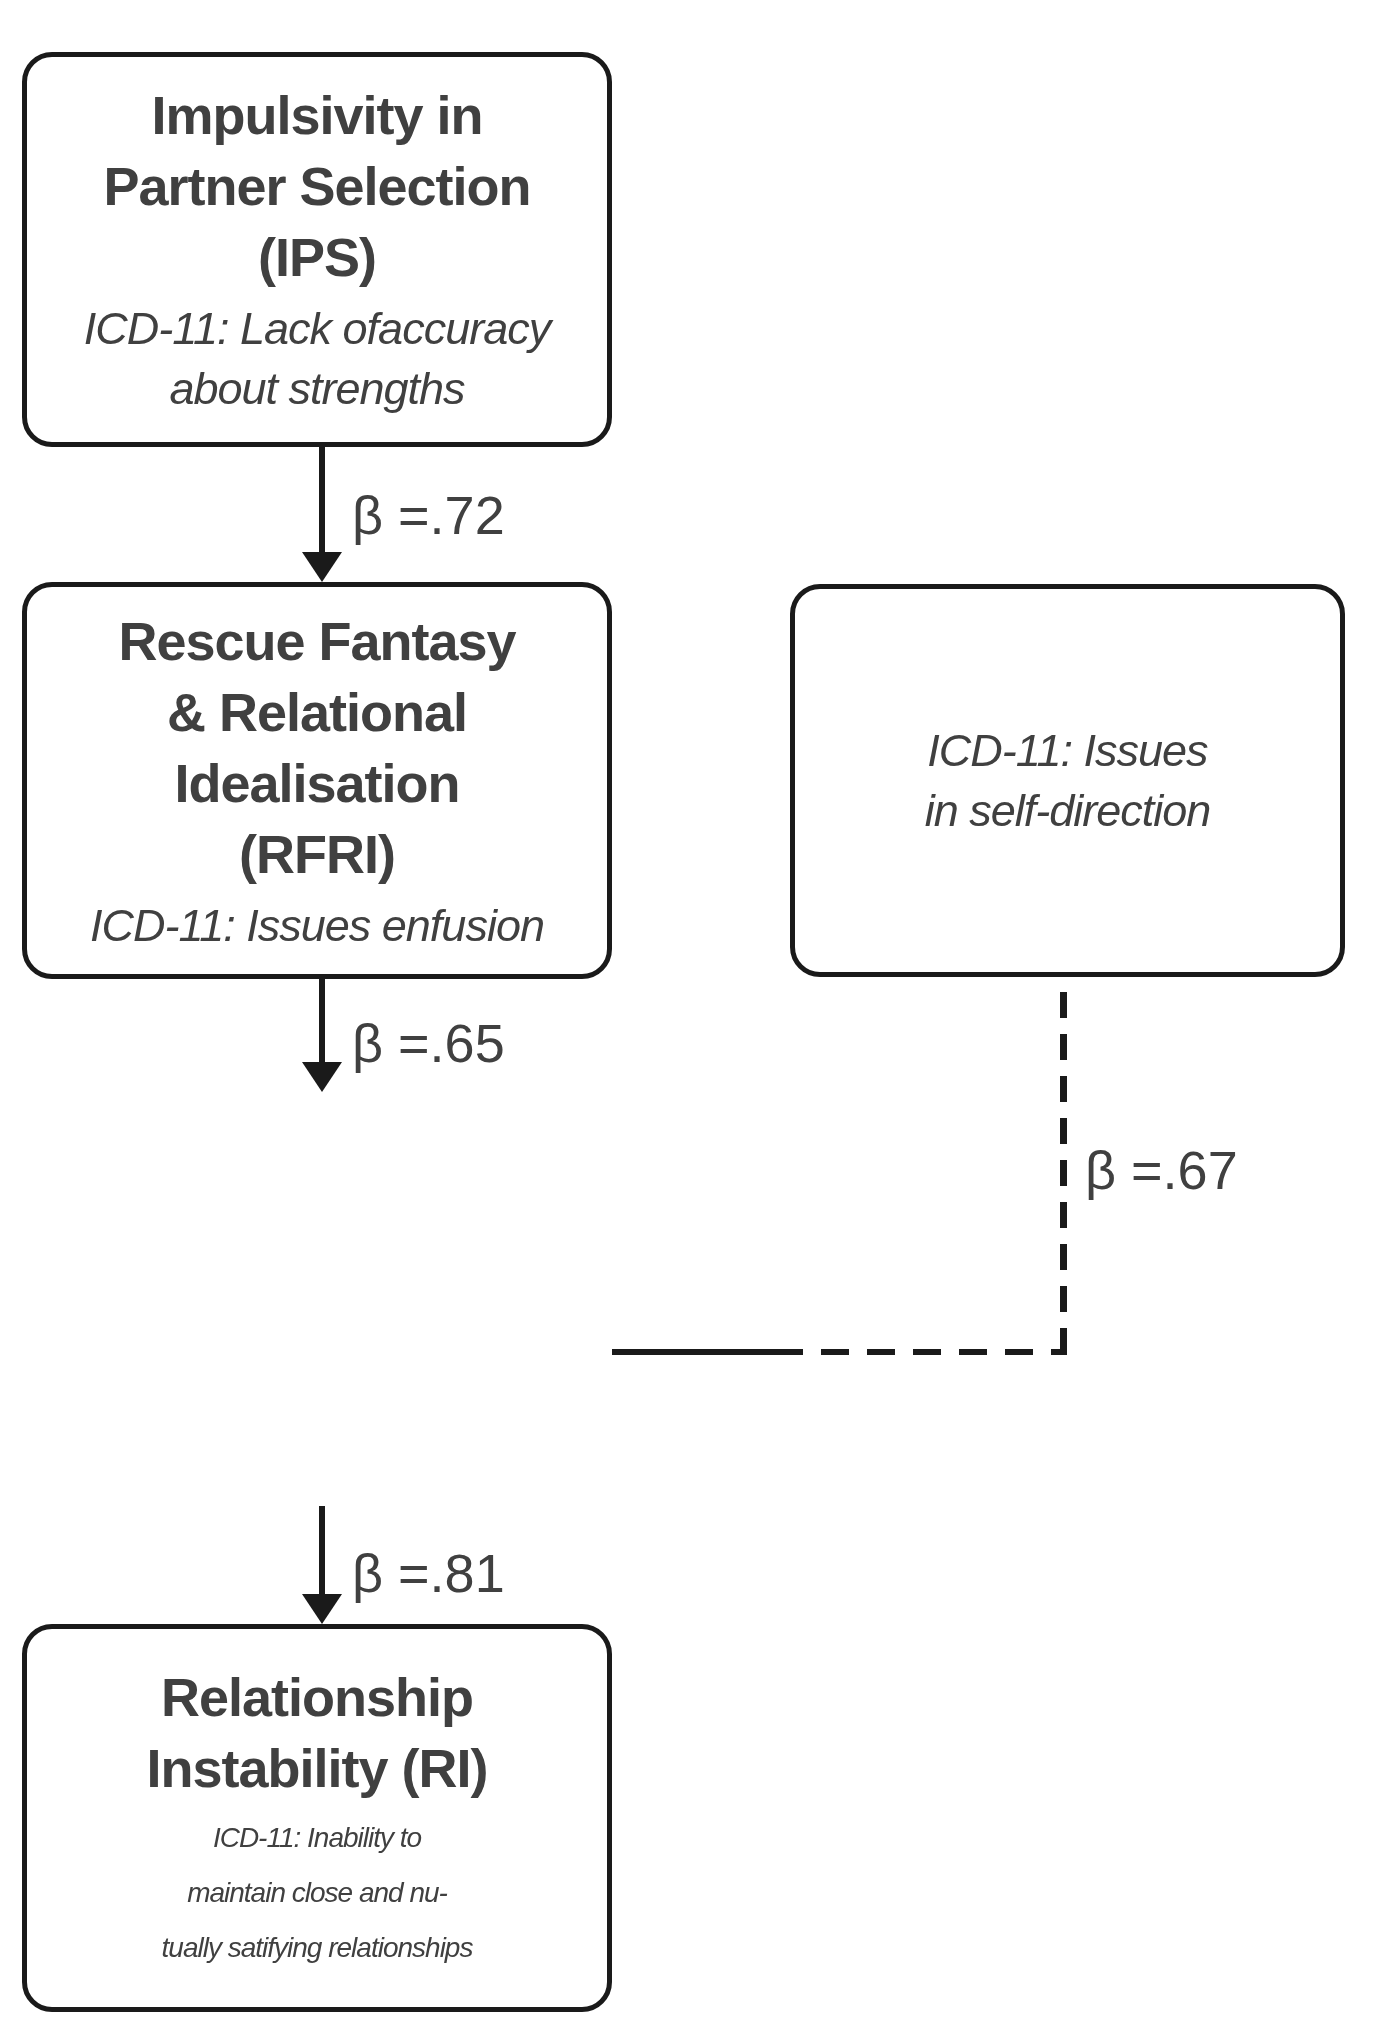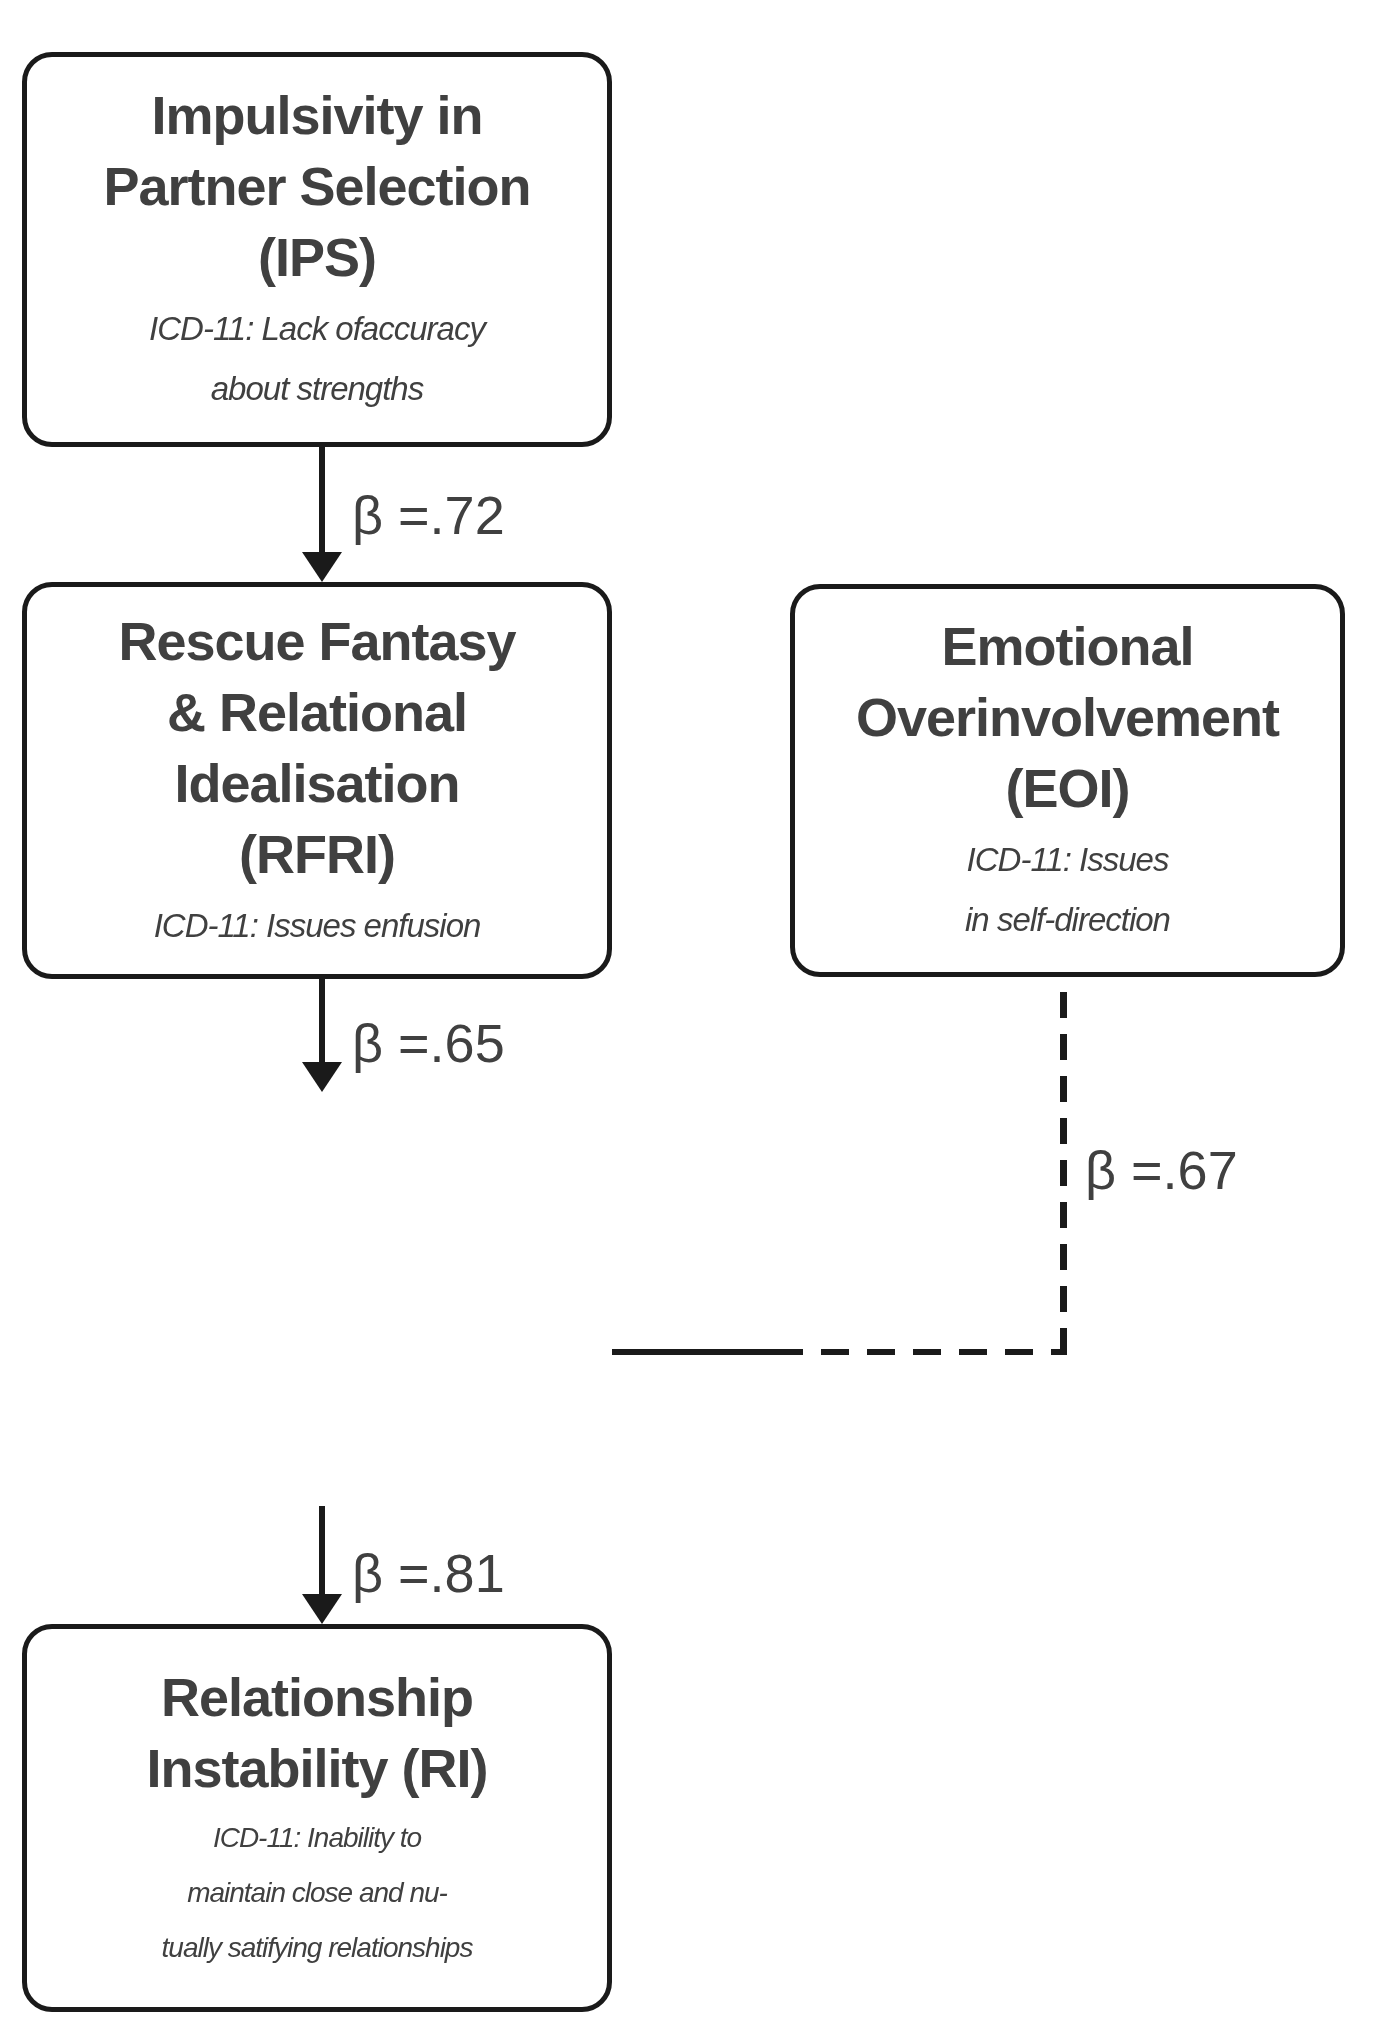--- a/index.html
+++ b/index.html
@@ -33,21 +33,21 @@
   }
   .title {
     font-weight: bold;
     font-size: 54px;
     line-height: 71px;
     white-space: pre-line;
     letter-spacing: -1px;
   }
   .subtitle {
     font-style: italic;
-    font-size: 33px;
+    font-size: 45px;
     line-height: 60px;
     white-space: pre-line;
     letter-spacing: -1px;
   }
   .subtitle.small {
     font-size: 28px;
     line-height: 55px;
   }
   .vline {
     position: absolute;
@@ -106,23 +106,20 @@
 
   <div class="box" style="left:22px; top:558px; width:590px; height:397px;">
     <div class="title">Rescue Fantasy
 &amp; Relational
 Idealisation
 (RFRI)</div>
     <div class="subtitle">ICD-11: Issues enfusion</div>
   </div>
 
   <div class="box" style="left:790px; top:560px; width:555px; height:393px;">
-    <div class="title">Emotional
-Overinvolvement
-(EOI)</div>
     <div class="subtitle">ICD-11: Issues
 in self-direction</div>
   </div>
 
   <div class="vline" style="left:319px; top:953px; height:88px;"></div>
   <div class="ahead" style="left:302px; top:1038px;"></div>
   <div class="beta" style="left:352px; top:988px;">β =.65</div>
 
 
   <div class="dashv" style="left:1060px; top:968px; height:362px;"></div>

